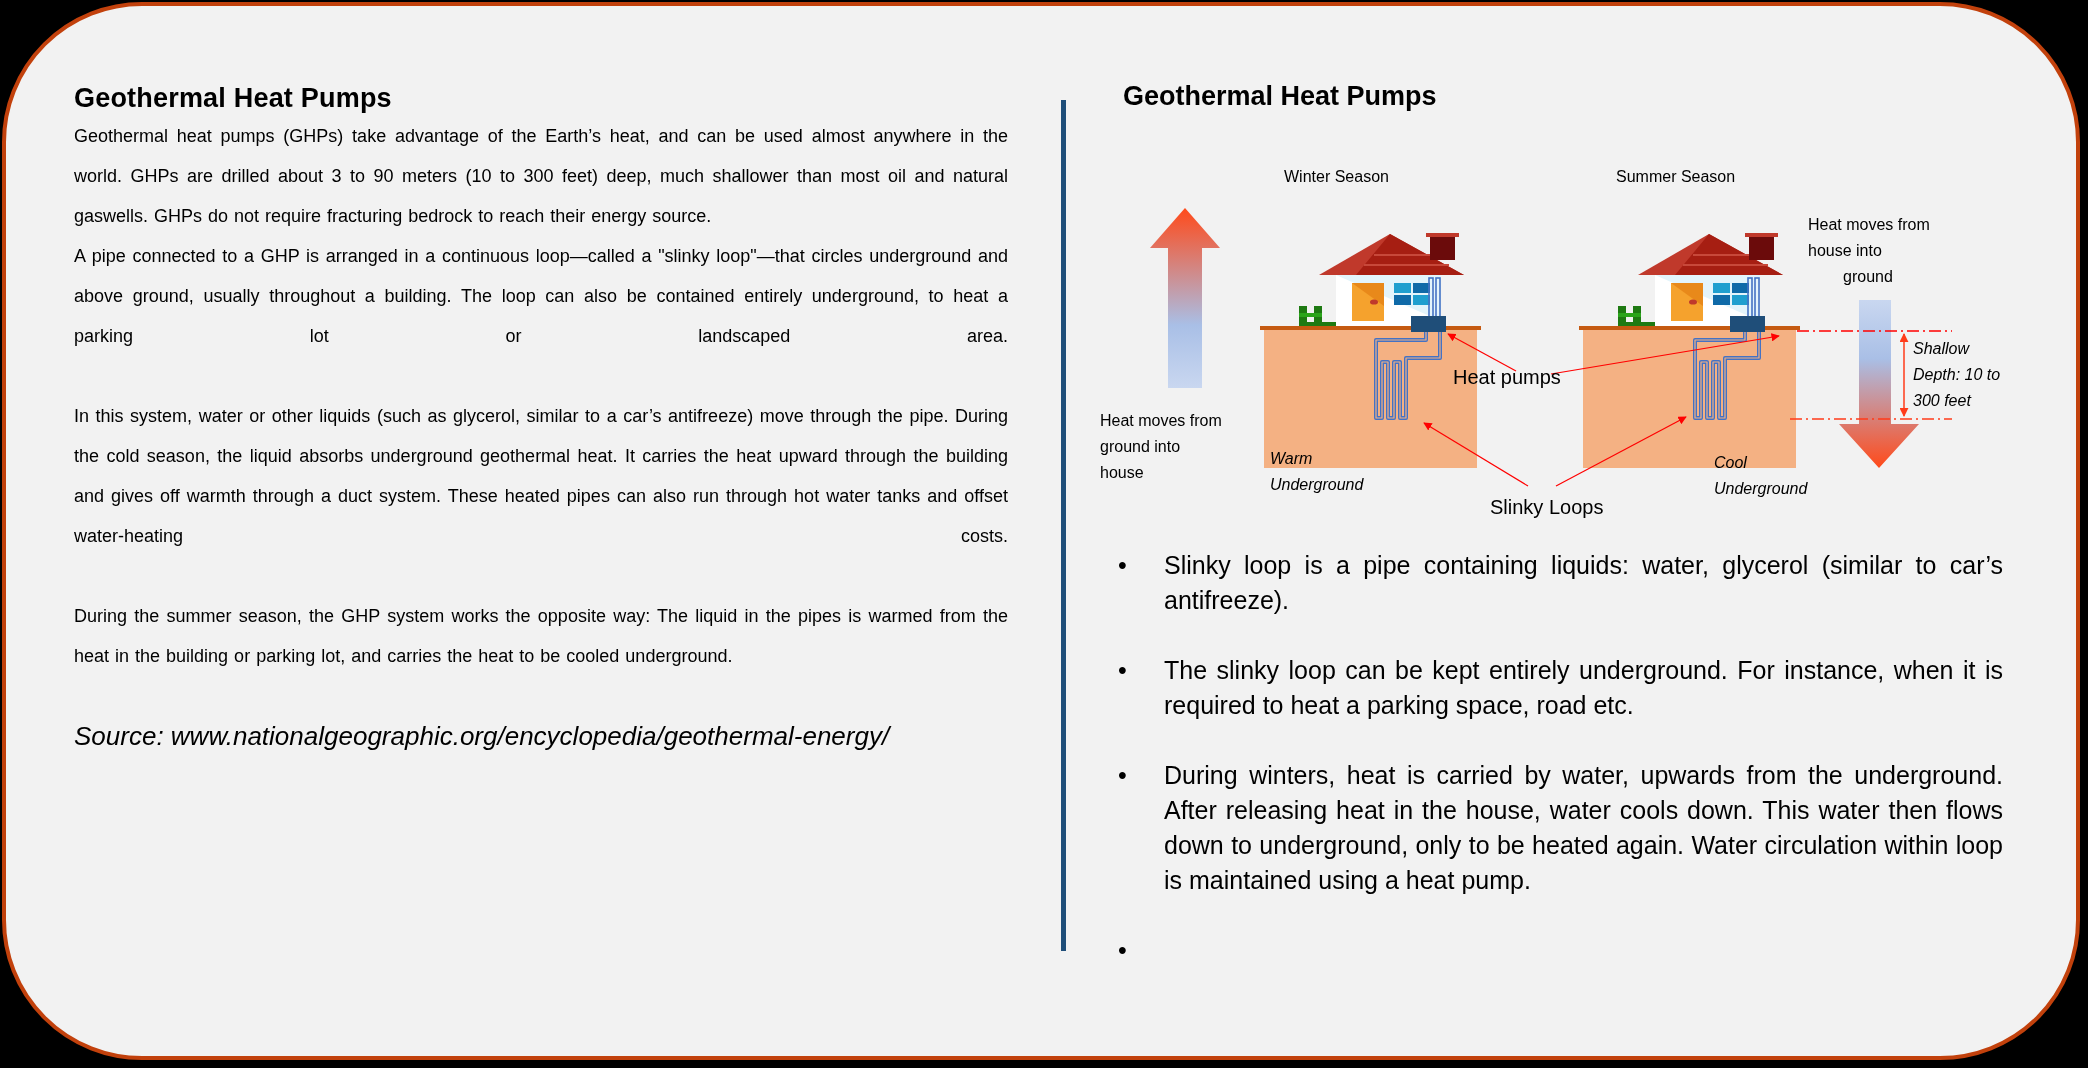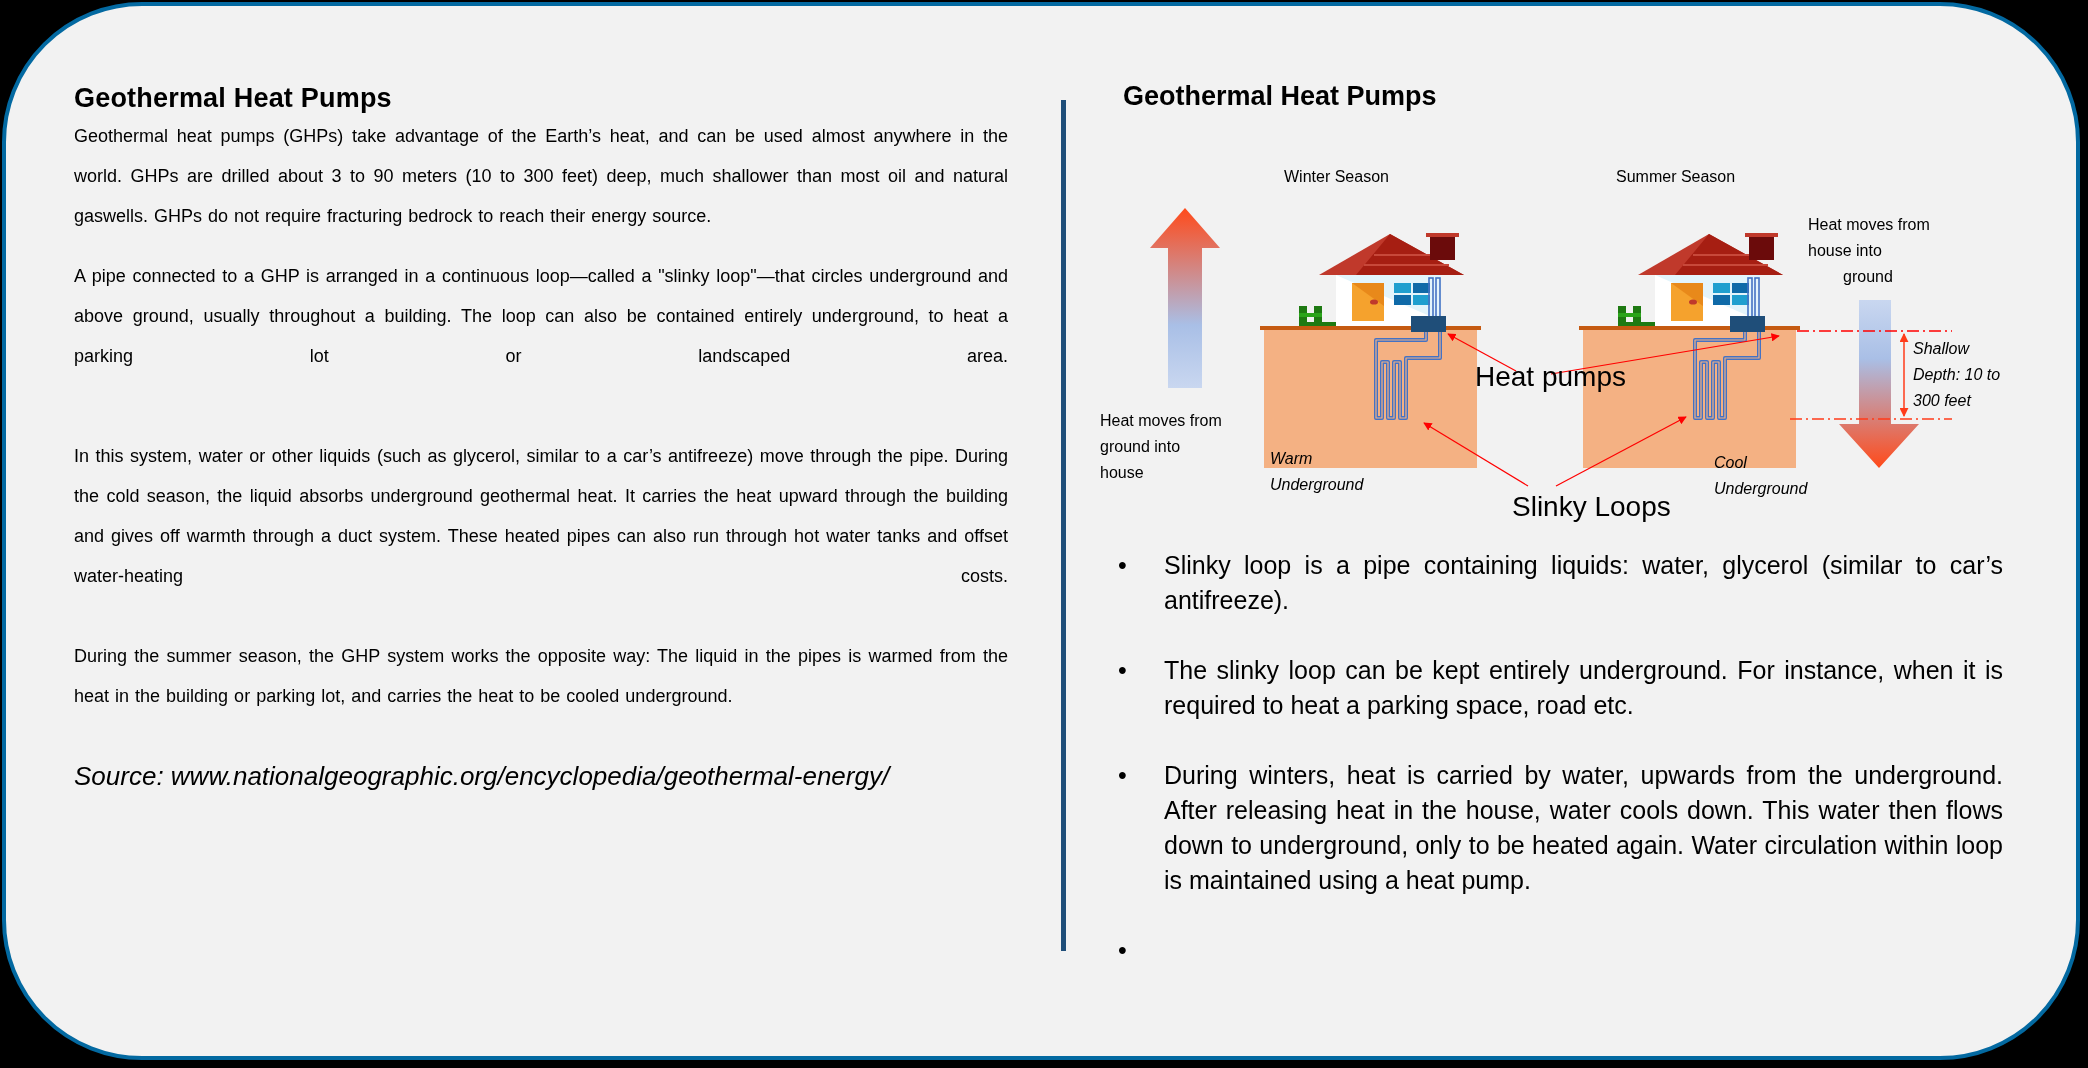--- a/index.html
+++ b/index.html
@@ -1,31 +1,31 @@
 <!DOCTYPE html>
 <html><head>
 <meta charset="utf-8">
 <style>
   html, body { margin:0; padding:0; }
   body { width:2088px; height:1068px; background:#000; position:relative; overflow:hidden;
          font-family:"Liberation Sans", "DejaVu Sans", sans-serif; color:#000; }
   .panel { position:absolute; left:2px; top:2px; width:2078px; height:1058px;
-           background:#f2f2f2; border:4px solid #0369a1; border-radius:140px; box-sizing:border-box; }
+           background:#f2f2f2; border:4px solid #c2410c; border-radius:140px; box-sizing:border-box; }
   .left-col { position:absolute; left:68px; top:74px; width:934px; }
   .title { font-weight:bold; font-size:27px; line-height:36px; margin:0; letter-spacing:0.2px; }
   .para { font-size:18px; line-height:40px; text-align:justify; margin:0; word-spacing:1px; }
-  .para.last-justify { text-align-last:justify;margin-top:20px; }
+  .para.last-justify { text-align-last:justify; }
   .gap { height:40px; }
   .source { font-style:italic; font-size:26px; line-height:40px; margin-top:40px; }
   .divider { position:absolute; left:1055px; top:94px; width:5px; height:851px; background:#1f4e79; }
   .right-title { position:absolute; left:1117px; top:72px; font-weight:bold; font-size:27px; line-height:36px; }
   .diagram { position:absolute; left:1080px; top:150px; width:1000px; height:380px; }
   .lbl { position:absolute; font-size:16px; line-height:26px; white-space:nowrap; }
   .lbl.it { font-style:italic; }
-  .lbl.big { font-size:28px; line-height:30px;margin-left:22px; }
+  .lbl.big { font-size:20px; line-height:30px; }
   .bullets { position:absolute; left:1112px; top:542px; width:885px; margin:0; padding:0; list-style:none; }
   .bullets li { position:relative; padding-left:46px; font-size:25px; line-height:35px; text-align:justify; margin-bottom:35px; }
   .bullets li .dot { position:absolute; left:0; top:0; }
 </style>
 </head>
 <body>
 
 <div class="panel">
 
   <div class="left-col">

